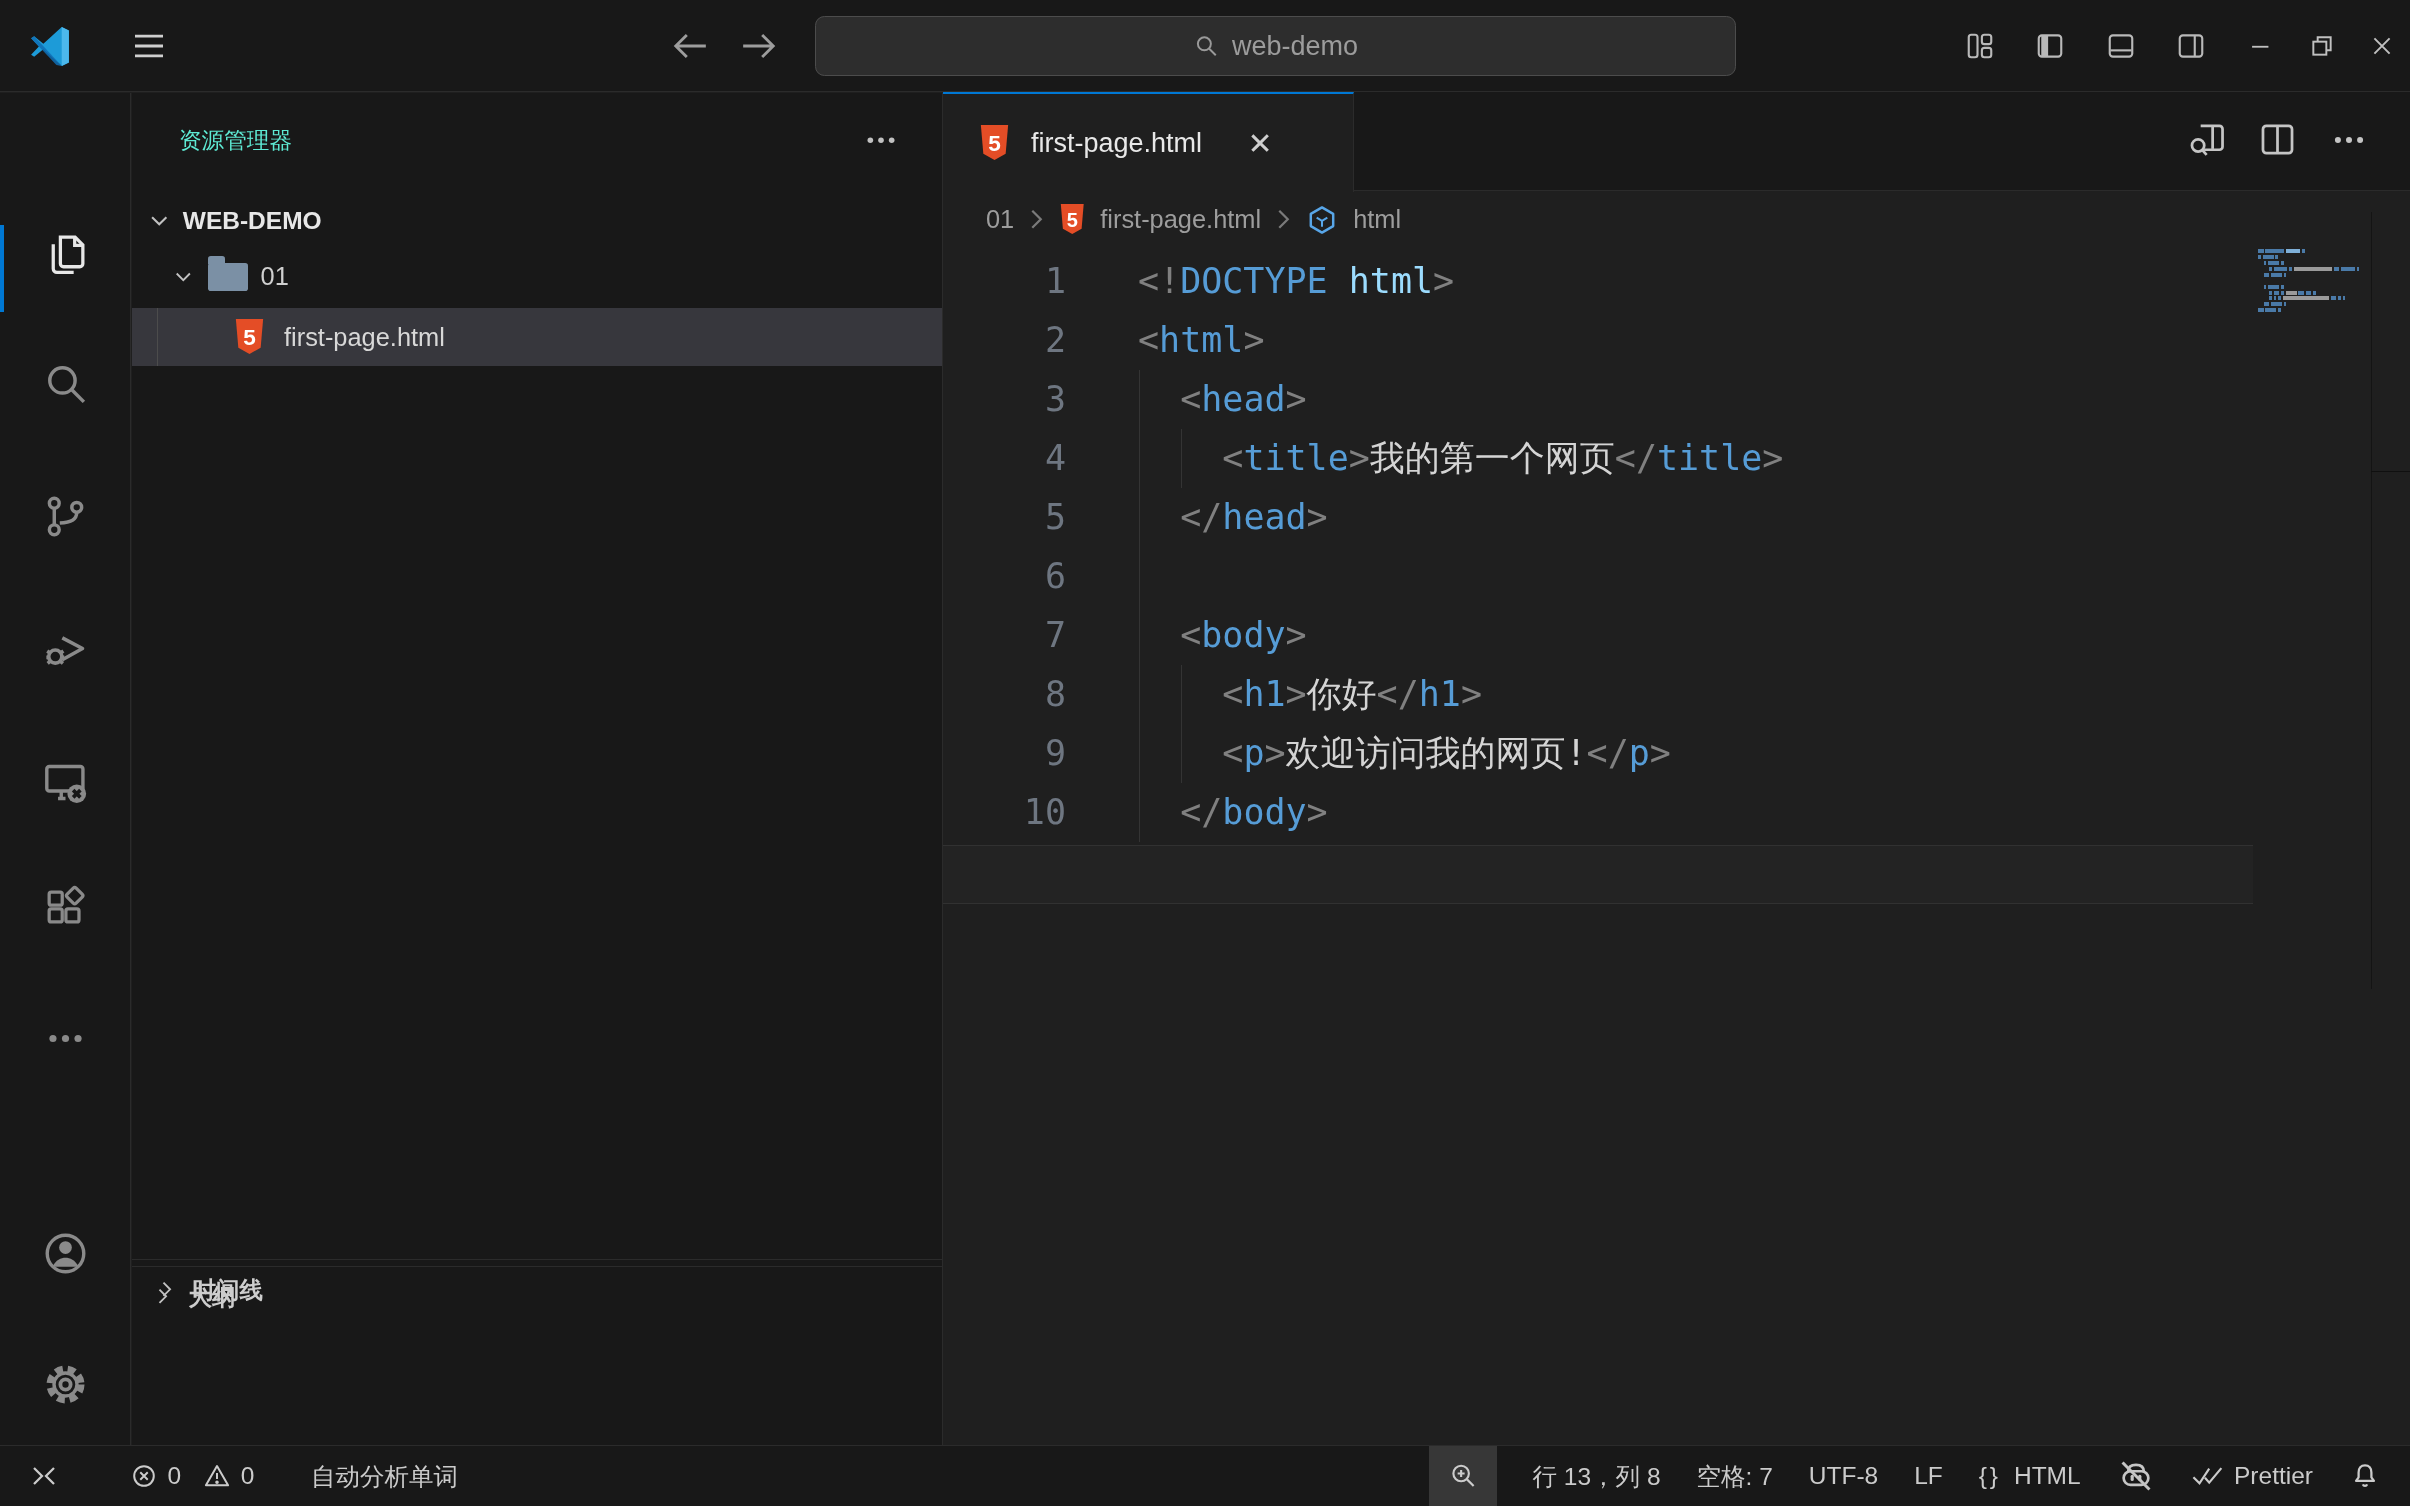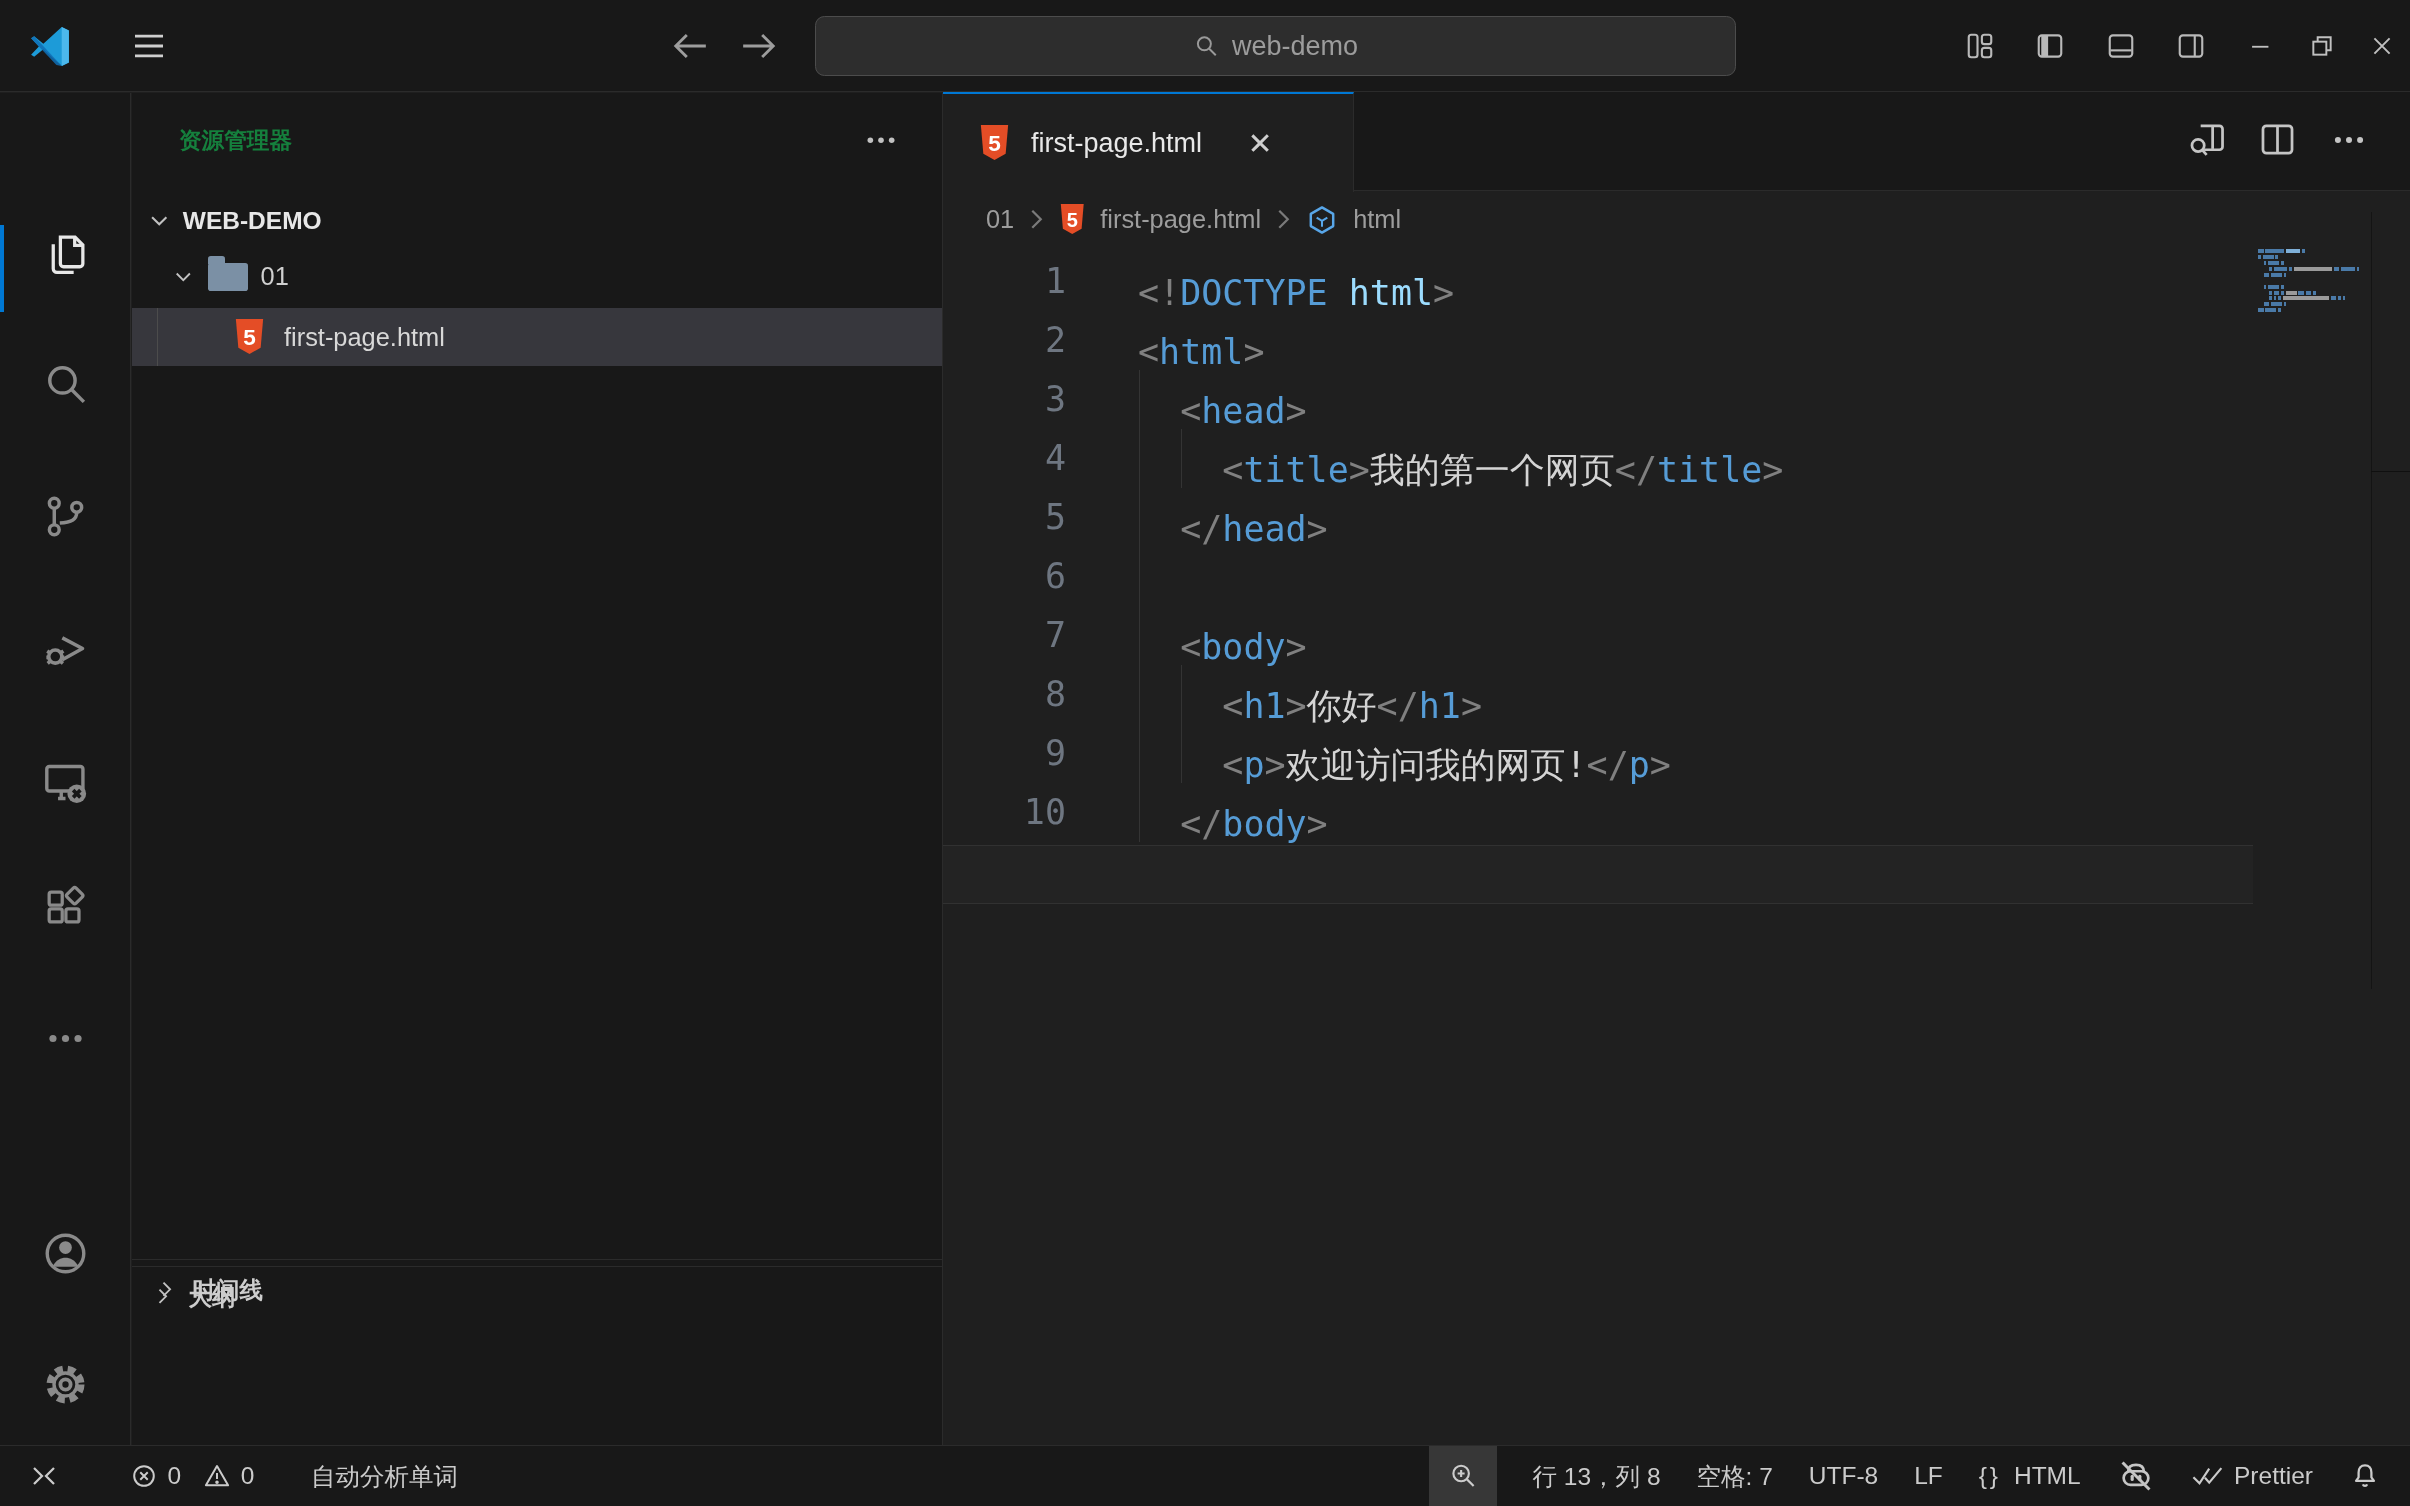--- a/index.html
+++ b/index.html
@@ -21,21 +21,21 @@
   #activitybar { left:0; top:93px; width:131px; height:1352px; background:#181818;
                  border-right:0.9px solid #2b2b2b; }
   .act-item { position:absolute; left:0; width:131px; height:113px;
               display:flex; align-items:center; justify-content:center; }
   .act-active-bar { position:absolute; left:0; top:132px; width:3.8px; height:87px; background:#0078d4; }
 
   
   #sidebar { left:132px; top:93px; width:811px; height:1352px; background:#181818;
              border-right:0.9px solid #2b2b2b; color:#cccccc; }
   #sb-header { position:absolute; left:0; top:0; width:100%; height:94px;
-               display:flex; align-items:center; padding-left:47px; font-size:22.6px; color:#15803d;font-weight:bold; }
+               display:flex; align-items:center; padding-left:47px; font-size:22.6px; color:#5eead4; }
   #sb-header-ellipsis { position:absolute; right:45px; top:36px; }
   .tree-row { position:absolute; left:0; width:100%; display:flex; align-items:center; }
   #row-workspace { top:102px; height:51px; font-weight:bold; font-size:24.5px; color:#e7e7e7; padding-left:15px; gap:11.3px; }
   #row-folder { top:156px; height:55px; font-size:25.4px; color:#d0d0d0; padding-left:40px; gap:13px; }
   #row-file { top:215px; height:58px; font-size:25.4px; color:#d8d8d8; background:#37373d; padding-left:102px; gap:19px; }
   #row-file .tree-guide { position:absolute; left:25.4px; top:0; bottom:0; width:0.9px; background:#4c4c4c; }
   .sb-section { position:absolute; left:0; width:100%; height:60px; border-top:0.9px solid #2b2b2b;
                 display:flex; align-items:center; gap:15px; padding-left:19px;
                 font-size:23.5px; font-weight:bold; color:#cdcdcd; }
 
@@ -53,21 +53,21 @@
                  display:flex; align-items:center; padding-left:43px; gap:15px;
                  color:#9d9d9d; font-size:25.4px; }
 
   
   #code { left:943px; top:252px; width:1468px; height:1193px; background:#1f1f1f;
           font-family:"DejaVu Sans Mono", monospace; font-size:35px; }
   .code-line { position:relative; height:59px; line-height:59px; white-space:pre; }
   .code-line .ln { position:absolute; left:0; top:0; width:123px; text-align:right;
                    color:#6e7681; }
   .code-line.active .ln { color:#c6c6c6; }
-  .code-line .code-text { position:absolute; left:195px; top:12px; }
+  .code-line .code-text { position:absolute; left:195px; top:0; }
   .code-line .guide { position:absolute; top:0; bottom:0; width:0.9px; background:#343434; }
   .tok-pun { color:#808080; } .tok-tag { color:#569cd6; }
   .tok-attr { color:#9cdcfe; } .tok-txt { color:#d4d4d4; } .tok-sp { color:transparent; }
   #current-line { position:absolute; left:0; top:593px; width:1310px; height:59px;
                   border-top:0.9px solid #313131; border-bottom:0.9px solid #313131;
                   background:rgba(255,255,255,0.02); }
 
   
   #minimap { left:2258px; top:249px; width:113px; height:75px; }
   .mm-row { position:absolute; height:3.8px; display:flex; }

